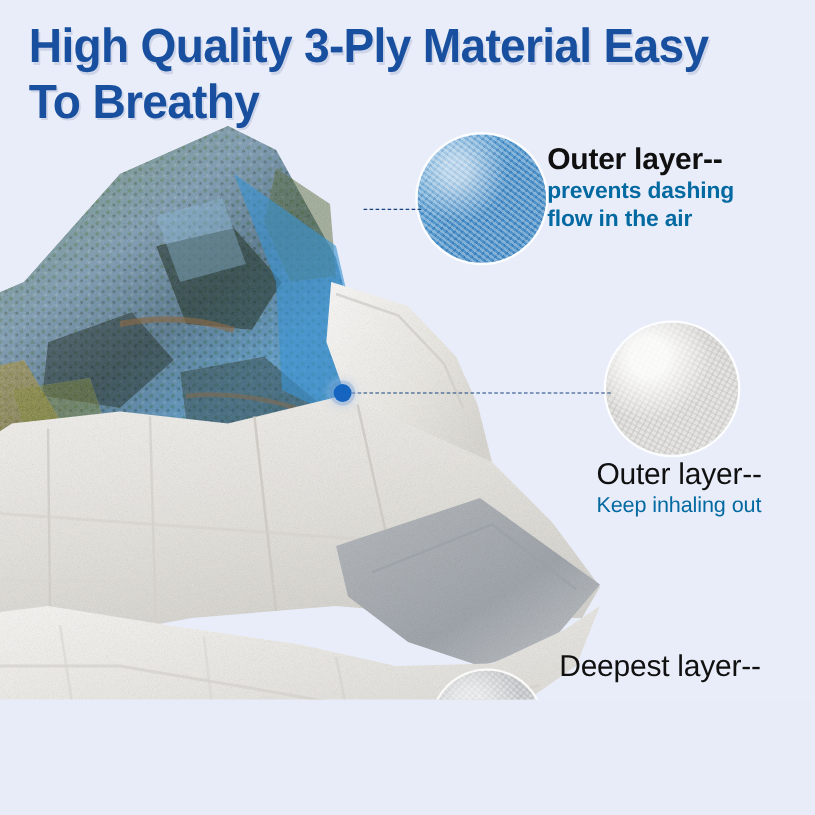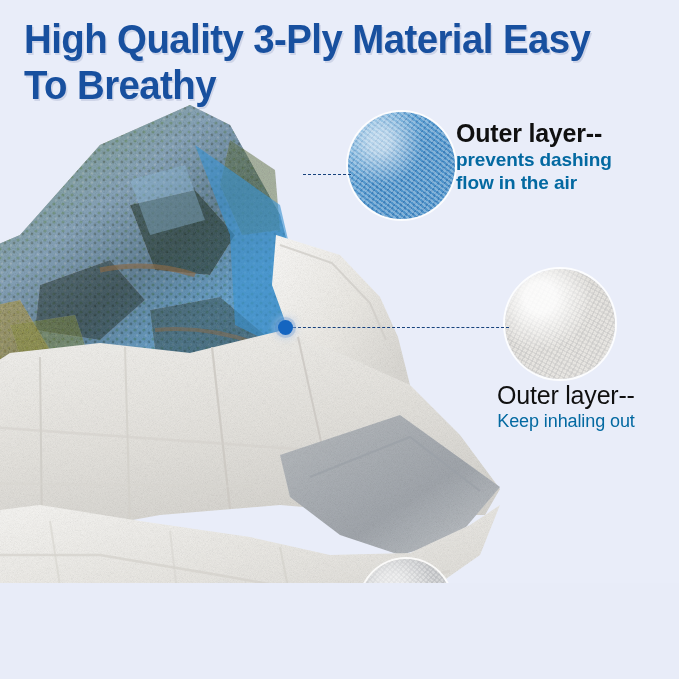--- a/index.html
+++ b/index.html
@@ -103,21 +103,21 @@
   .callout .ct-body{
     font-size:19px;
     line-height:23px;
     color:#0369a1;
     white-space:pre-line;
     letter-spacing:-0.1px;
   }
   .c-outer{ left:456px; top:118px;font-weight:bold; }
   .c-middle{ left:497px; top:380px; }
   .c-deepest{ left:466px; top:540px; }
-  .c-middle .ct-body{font-size:18px;text-align:right;}
+  .c-middle .ct-body{font-size:18px;}
 </style>
 </head>
 <body>
 
 <div id="stage">
 
   <div class="mask-photo">
     <svg width="540" height="580" viewBox="0 0 540 580" xmlns="http://www.w3.org/2000/svg">
       <defs>
 
@@ -247,15 +247,16 @@
   <div class="bubble bubble-middle"></div>
   <div class="callout c-middle">
     <div class="ct-head">Outer layer--</div>
     <div class="ct-body">Keep inhaling out</div>
   </div>
 
   <div class="anchor-dot" style="left:215px; top:590px;"></div>
   <div class="lead-line" style="left:230px; top:597px; width:136px;"></div>
   <div class="bubble bubble-deepest"></div>
   <div class="callout c-deepest">
+    <div class="ct-head">Deepest layer--</div>
   </div>
 
 </div>
 
 </body></html>

